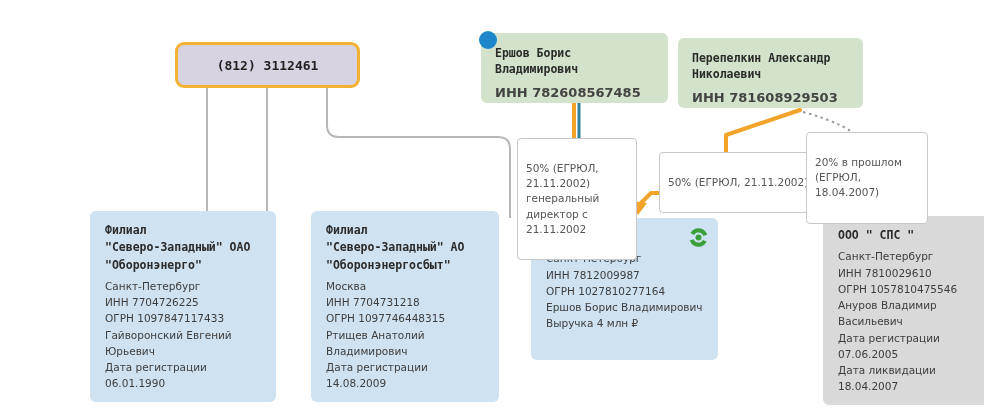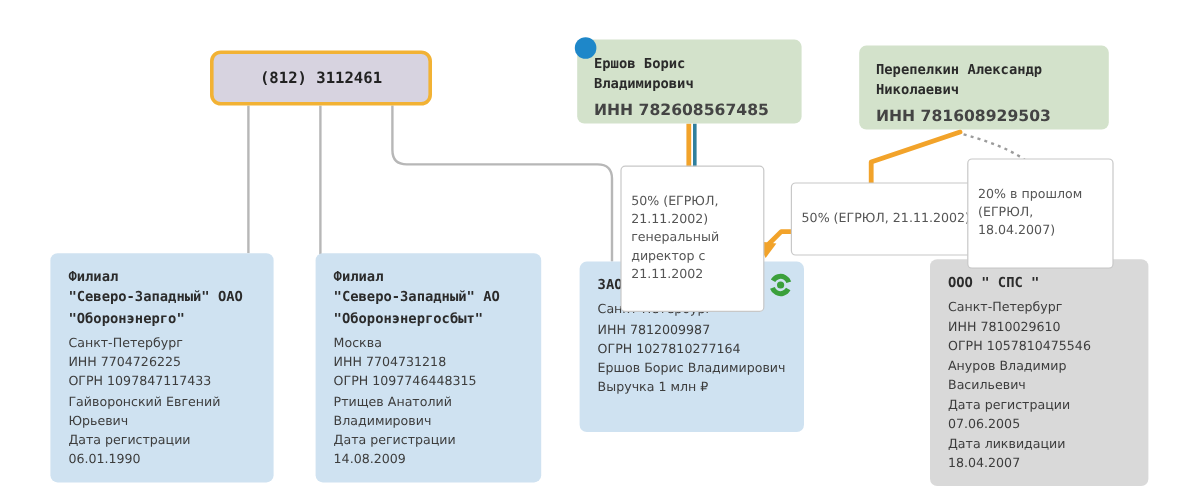--- a/index.html
+++ b/index.html
@@ -15,26 +15,26 @@
     display:flex;align-items:center;justify-content:center;
     font-family:"DejaVu Sans Mono",monospace;font-weight:bold;font-size:13px;color:#222;
   }
   .person-node{background:#d3e2cb;padding:13px 14px 10px 14px;}
   .person-node .p-name{
     font-family:"DejaVu Sans Mono",monospace;font-weight:bold;font-size:11.5px;
     line-height:1.35;color:#2b2b2b;
   }
   .person-node .p-inn{font-size:13px;color:#444;margin-top:8px;font-weight:bold;}
   .ershov{left:481px;top:33px;width:187px;height:70px;}
-  .perepelkin{left:716px;top:38px;width:208px;height:70px;}
+  .perepelkin{left:678px;top:38px;width:185px;height:70px;}
   .marker-dot{
     position:absolute;left:479px;top:31px;width:18px;height:18px;border-radius:50%;
     background:#1e87c9;z-index:4;
   }
-  .company-node{background:#cfe2f1;padding:11px 15px 10px 15px;}
+  .company-node{background:#cfe2f1;padding:11px 15px 10px 15px;margin-left:48px;}
   .company-node.gray{background:#d9d9d9;}
   .c-title{
     font-family:"DejaVu Sans Mono",monospace;font-weight:bold;font-size:11.5px;
     line-height:1.5;color:#2b2b2b;margin-bottom:4px;
   }
   .c-line{font-size:10.5px;line-height:1.55;color:#3d3d3d;}
   .box1{left:42px;top:211px;width:186px;min-height:141px;}
   .box2{left:263px;top:211px;width:188px;min-height:141px;}
   .box3{left:483px;top:218px;width:187px;min-height:142px;}
   .box4{left:775px;top:216px;width:182px;min-height:139px;}
@@ -128,21 +128,21 @@
       <circle cx="10.5" cy="10.5" r="7.2" fill="none" stroke="#3ba03b" stroke-width="4.2" stroke-dasharray="16.6 6" transform="rotate(28 10.5 10.5)"></circle>
       <circle cx="10.5" cy="10.5" r="3" fill="#3ba03b"></circle>
     </svg>
     <div class="c-title">
       <div>ЗАО"РУСТ"</div>
     </div>
     <div class="c-line">Санкт-Петербург</div>
     <div class="c-line">ИНН 7812009987</div>
     <div class="c-line">ОГРН 1027810277164</div>
     <div class="c-line">Ершов Борис Владимирович</div>
-    <div class="c-line">Выручка 1 млн ₽</div>
+    <div class="c-line">Выручка 4 млн ₽</div>
   </div>
 
   <div class="node company-node gray box4">
     <div class="c-title">
       <div>ООО " СПС "</div>
     </div>
     <div class="c-line">Санкт-Петербург</div>
     <div class="c-line">ИНН 7810029610</div>
     <div class="c-line">ОГРН 1057810475546</div>
     <div class="c-line">Ануров Владимир Васильевич</div>

